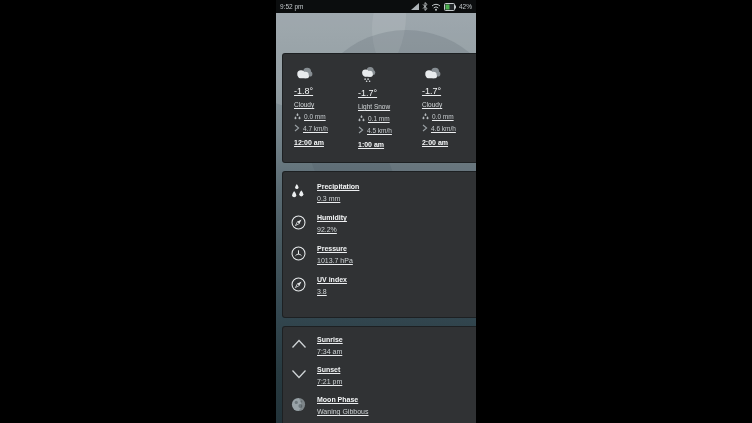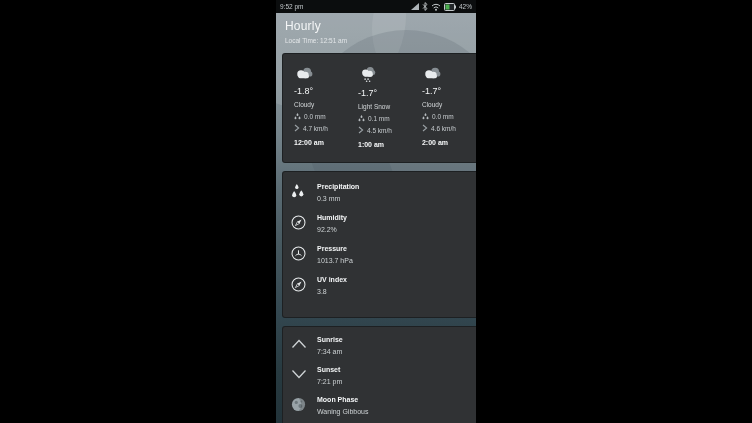--- a/index.html
+++ b/index.html
@@ -31,20 +31,21 @@
   .sb-batt-pct { font-size:6.5px; color:#c2c7ca; }
 
   .header { position:absolute; left:9px; top:19px; z-index:4; }
   .hdr-title { font-size:12px; color:#f4f6f7; letter-spacing:0.2px; }
   .hdr-sub { font-size:6.5px; color:#e2e6e8; margin-top:4px; }
 
   .card {
     position:absolute; left:6px; width:212px; background:#303234;
     border:1px solid rgba(15,18,20,0.55); border-radius:3px; z-index:4;
     color:#eceef0;
+    text-decoration:underline;
   }
   .card-hourly { top:53px; height:110px; display:flex; padding:12px 9px 0 9px; }
   .hour-col { width:33.33%; display:flex; flex-direction:column; align-items:flex-start; padding-left:2px; }
   .hour-col svg.wx { display:block; margin-bottom:5px; }
   .h-temp { font-size:9px; color:#f4f6f7; margin-bottom:5px; }
   .h-cond { font-size:6.5px; color:#d3d7d9; margin-bottom:5px; white-space:nowrap; }
   .h-row { display:flex; align-items:center; gap:3px; margin-bottom:4px; }
   .h-row svg { display:block; flex:0 0 auto; }
   .h-val { font-size:6.5px; color:#c7cccf; white-space:nowrap; }
   .h-time { font-size:7px; font-weight:bold; color:#f6f8f9; margin-top:3px; }
@@ -95,24 +96,20 @@
           <svg width="12" height="8" viewBox="0 0 12 8">
             <rect x="0.5" y="0.5" width="10" height="7" rx="1" fill="#23272a" stroke="#c2c7ca" stroke-width="1"></rect>
             <rect x="1.5" y="1.5" width="4" height="5" fill="#4caf50"></rect>
             <rect x="11" y="2.5" width="1" height="3" fill="#c2c7ca"></rect>
           </svg>
         </span>
         <span class="sb-batt-pct">42%</span>
       </span>
     </div>
 
-    <div class="header">
-      <div class="hdr-title">Hourly</div>
-      <div class="hdr-sub">Local Time: 12:51 am</div>
-    </div>
 
     <div class="card card-hourly">
 
       <div class="hour-col">
         <svg class="wx" width="21" height="15" viewBox="0 0 24 17">
           <circle cx="15" cy="6.5" r="4.5" fill="#878e93"></circle>
             <rect x="12" y="6" width="9" height="6" rx="3" fill="#878e93"></rect>
           <circle cx="8" cy="9" r="4.3" fill="#e8ebed"></circle>
             <circle cx="13" cy="10.2" r="3.8" fill="#e8ebed"></circle>
           <rect x="5" y="9.5" width="12" height="4.5" rx="2.2" fill="#e8ebed"></rect>

